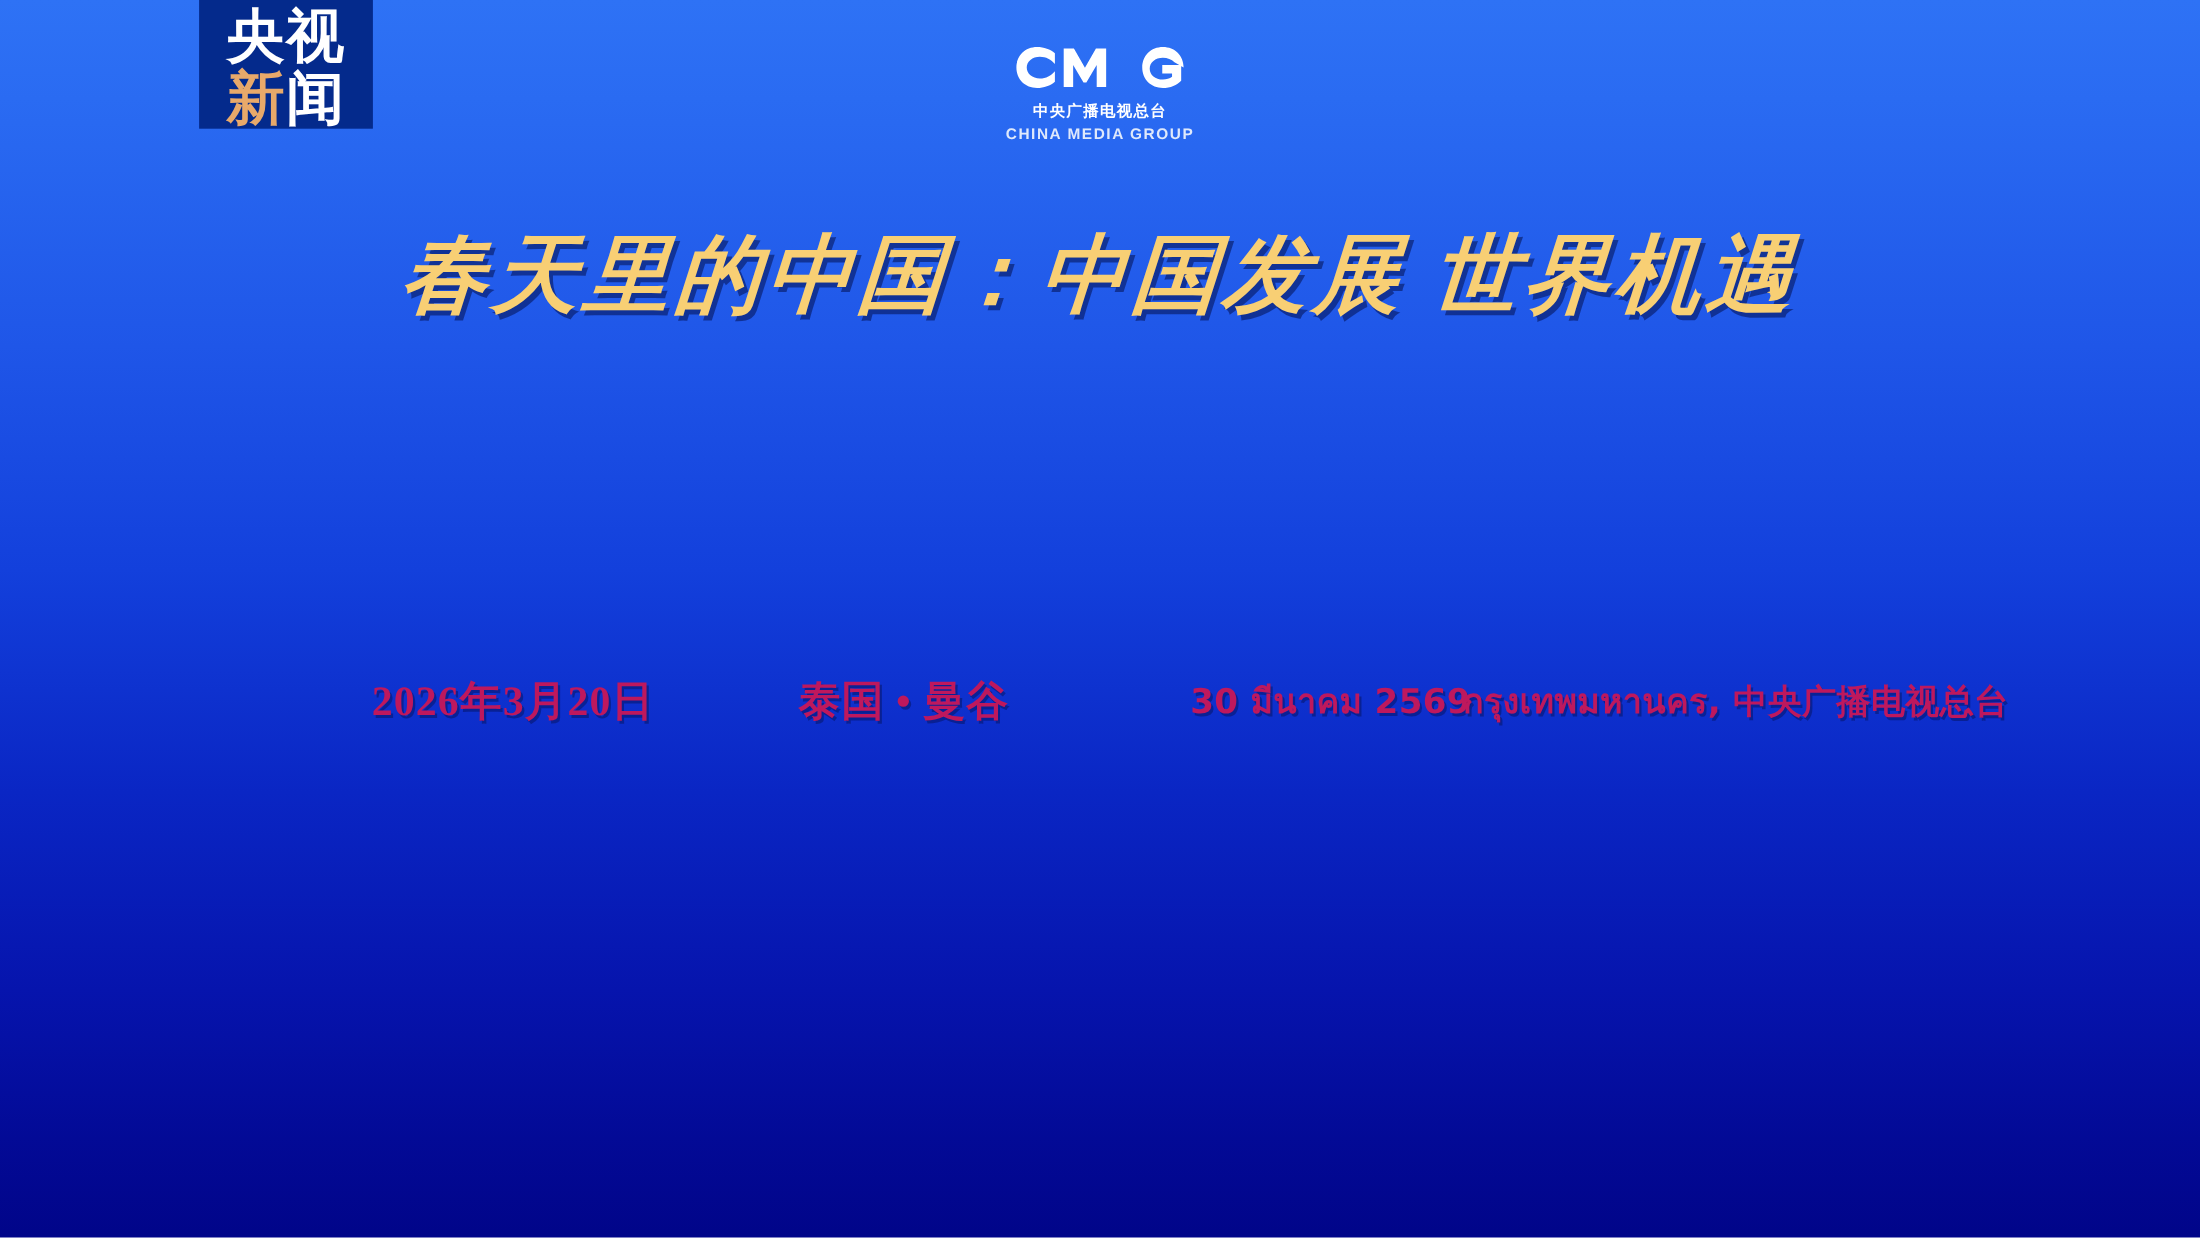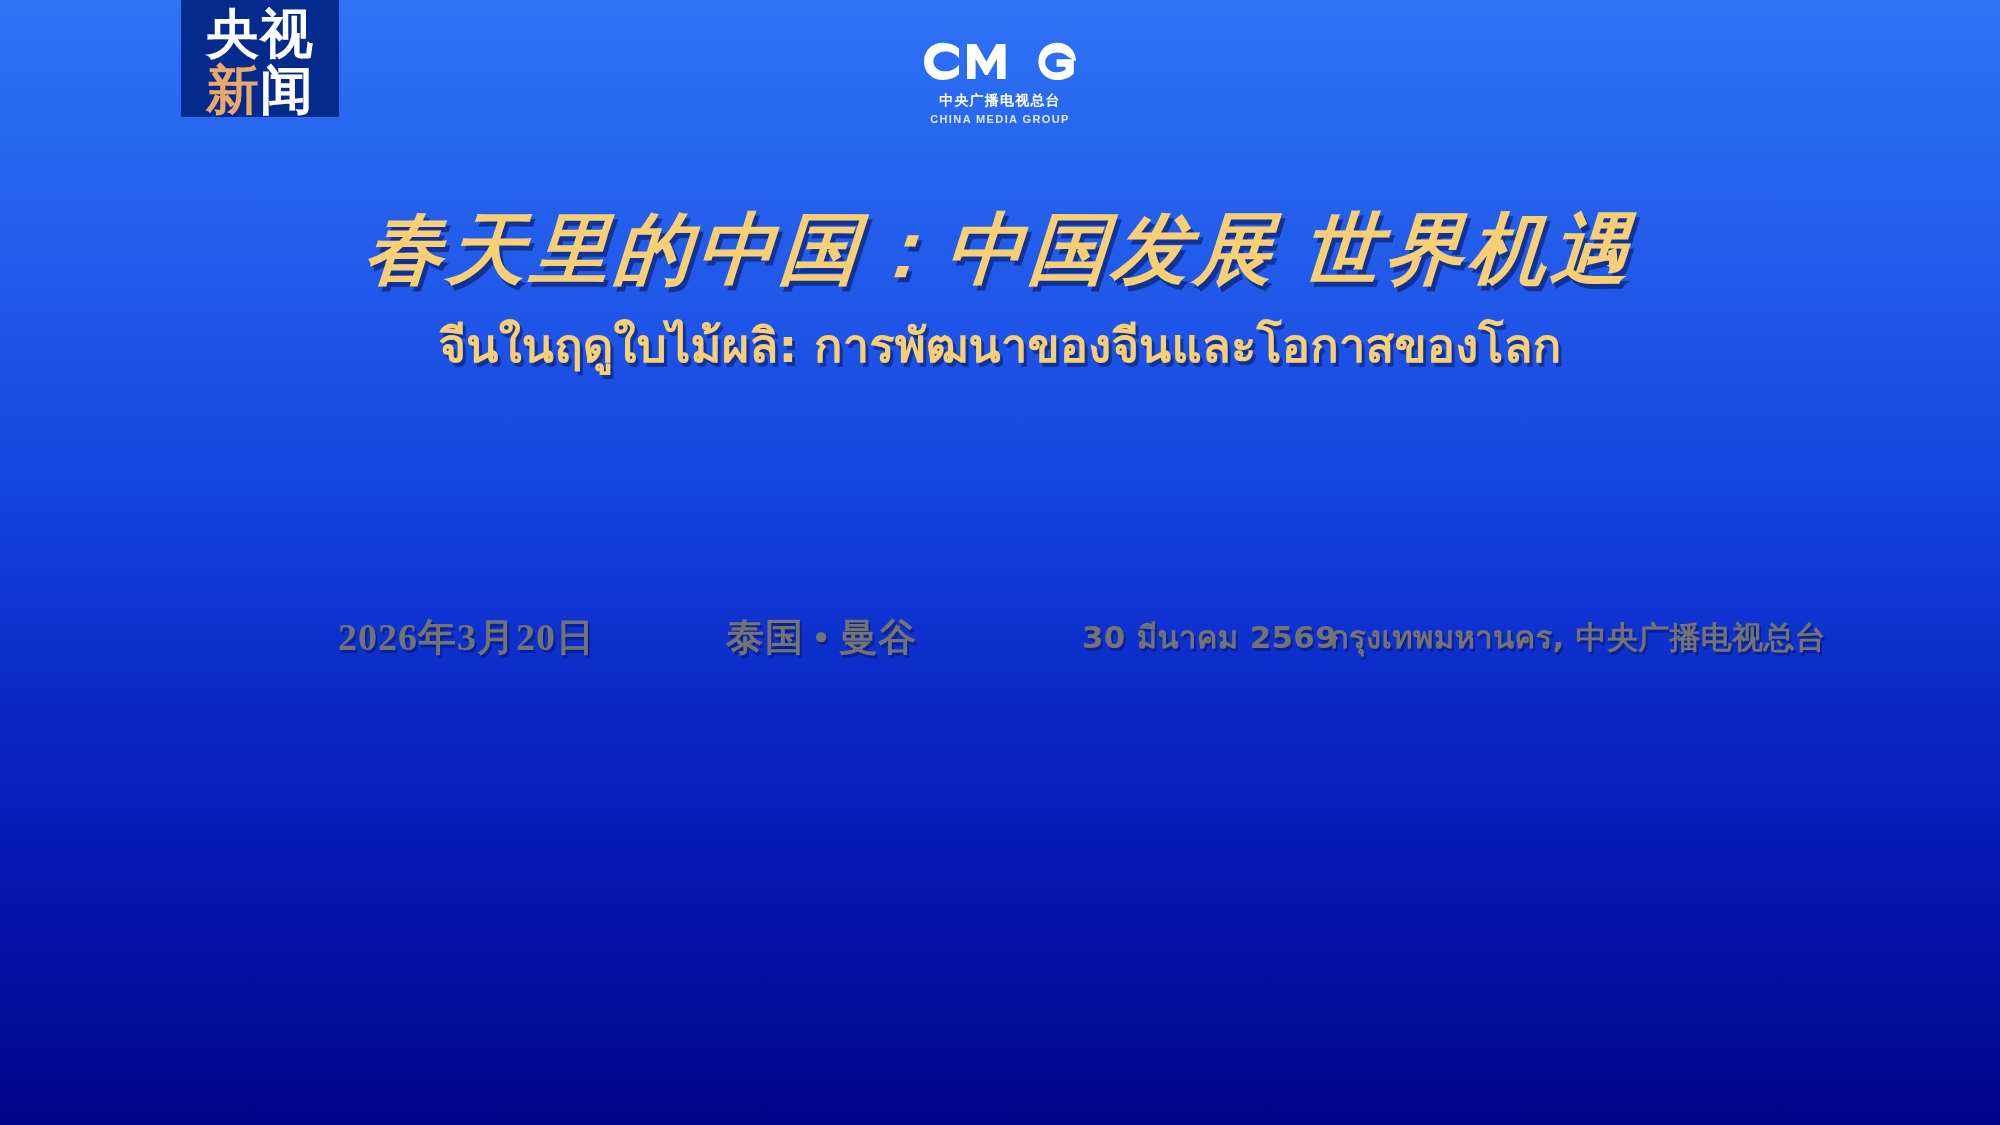--- a/index.html
+++ b/index.html
@@ -65,21 +65,21 @@
     font-weight:700;
     font-size:14px;
     letter-spacing:1.2px;
     margin-top:4px;
     white-space:nowrap;
   }
   .cmg-en {
     color:#dfe9fb;
     font-family:"Liberation Sans", sans-serif;
     font-weight:700;
-    font-size:11px;
+    font-size:14px;
     letter-spacing:1.4px;
     margin-top:3px;
     white-space:nowrap;
     text-align:right;
   }
 
   
   .title-zone {
     position:absolute;
     left:0; right:0; top:208px;
@@ -113,21 +113,21 @@
 
   
   .meta-row {
     position:absolute;
     left:0; right:0; top:612px;
     display:flex;
     align-items:baseline;
     white-space:nowrap;
   }
   .meta-item {
-    color:#737373;
+    color:#be185d;
     text-shadow:2px 3px 0 rgba(4,16,80,0.45);
     white-space:nowrap;
   }
   .meta-cn {
     font-family:"Liberation Serif", "DejaVu Serif", serif;
     font-weight:700;
     font-size:38px;
     letter-spacing:1px;
   }
   .meta-th {
@@ -161,21 +161,20 @@
 
     <path d="M153 25.4c0-10.8-8.0-18.6-18.8-18.6s-18.8 7.8-18.8 18.6S123.4 44 134.2 44c6.8 0 12.8-2.5 16.6-6.6V23.2h-17.2v7.6h8.9v3.0c-2.2 1.6-5.1 2.5-8.3 2.5-7.0 0-12.0-4.3-12.0-9.9s5.0-9.9 12.0-9.9c4.1 0 7.8 1.5 10.5 4.1z" fill="#ffffff"></path>
     <path d="M116.0 21.5c2.5-9.3 11.0-14.9 21.0-14.3-9.0 2.4-15.5 7.2-19.0 16.4z" fill="#ffffff" opacity="0.92"></path>
   </svg>
   <div class="cmg-cn">中央广播电视总台</div>
   <div class="cmg-en">CHINA MEDIA GROUP</div>
 </div>
 
 <div class="title-zone">
   <div class="title-cn">春天里的中国：中国发展 世界机遇</div>
-  <div class="title-th">จีนในฤดูใบไม้ผลิ: การพัฒนาของจีนและโอกาสของโลก</div>
 </div>
 
 <div class="meta-row">
   <div class="meta-item meta-cn m-date-cn">2026年3月20日</div>
   <div class="meta-item meta-cn m-place-cn">泰国 • 曼谷</div>
   <div class="meta-item meta-th m-date-th">30 มีนาคม 2569</div>
   <div class="meta-item meta-th m-place-th">กรุงเทพมหานคร, 中央广播电视总台</div>
 </div>
 
 </body></html>

